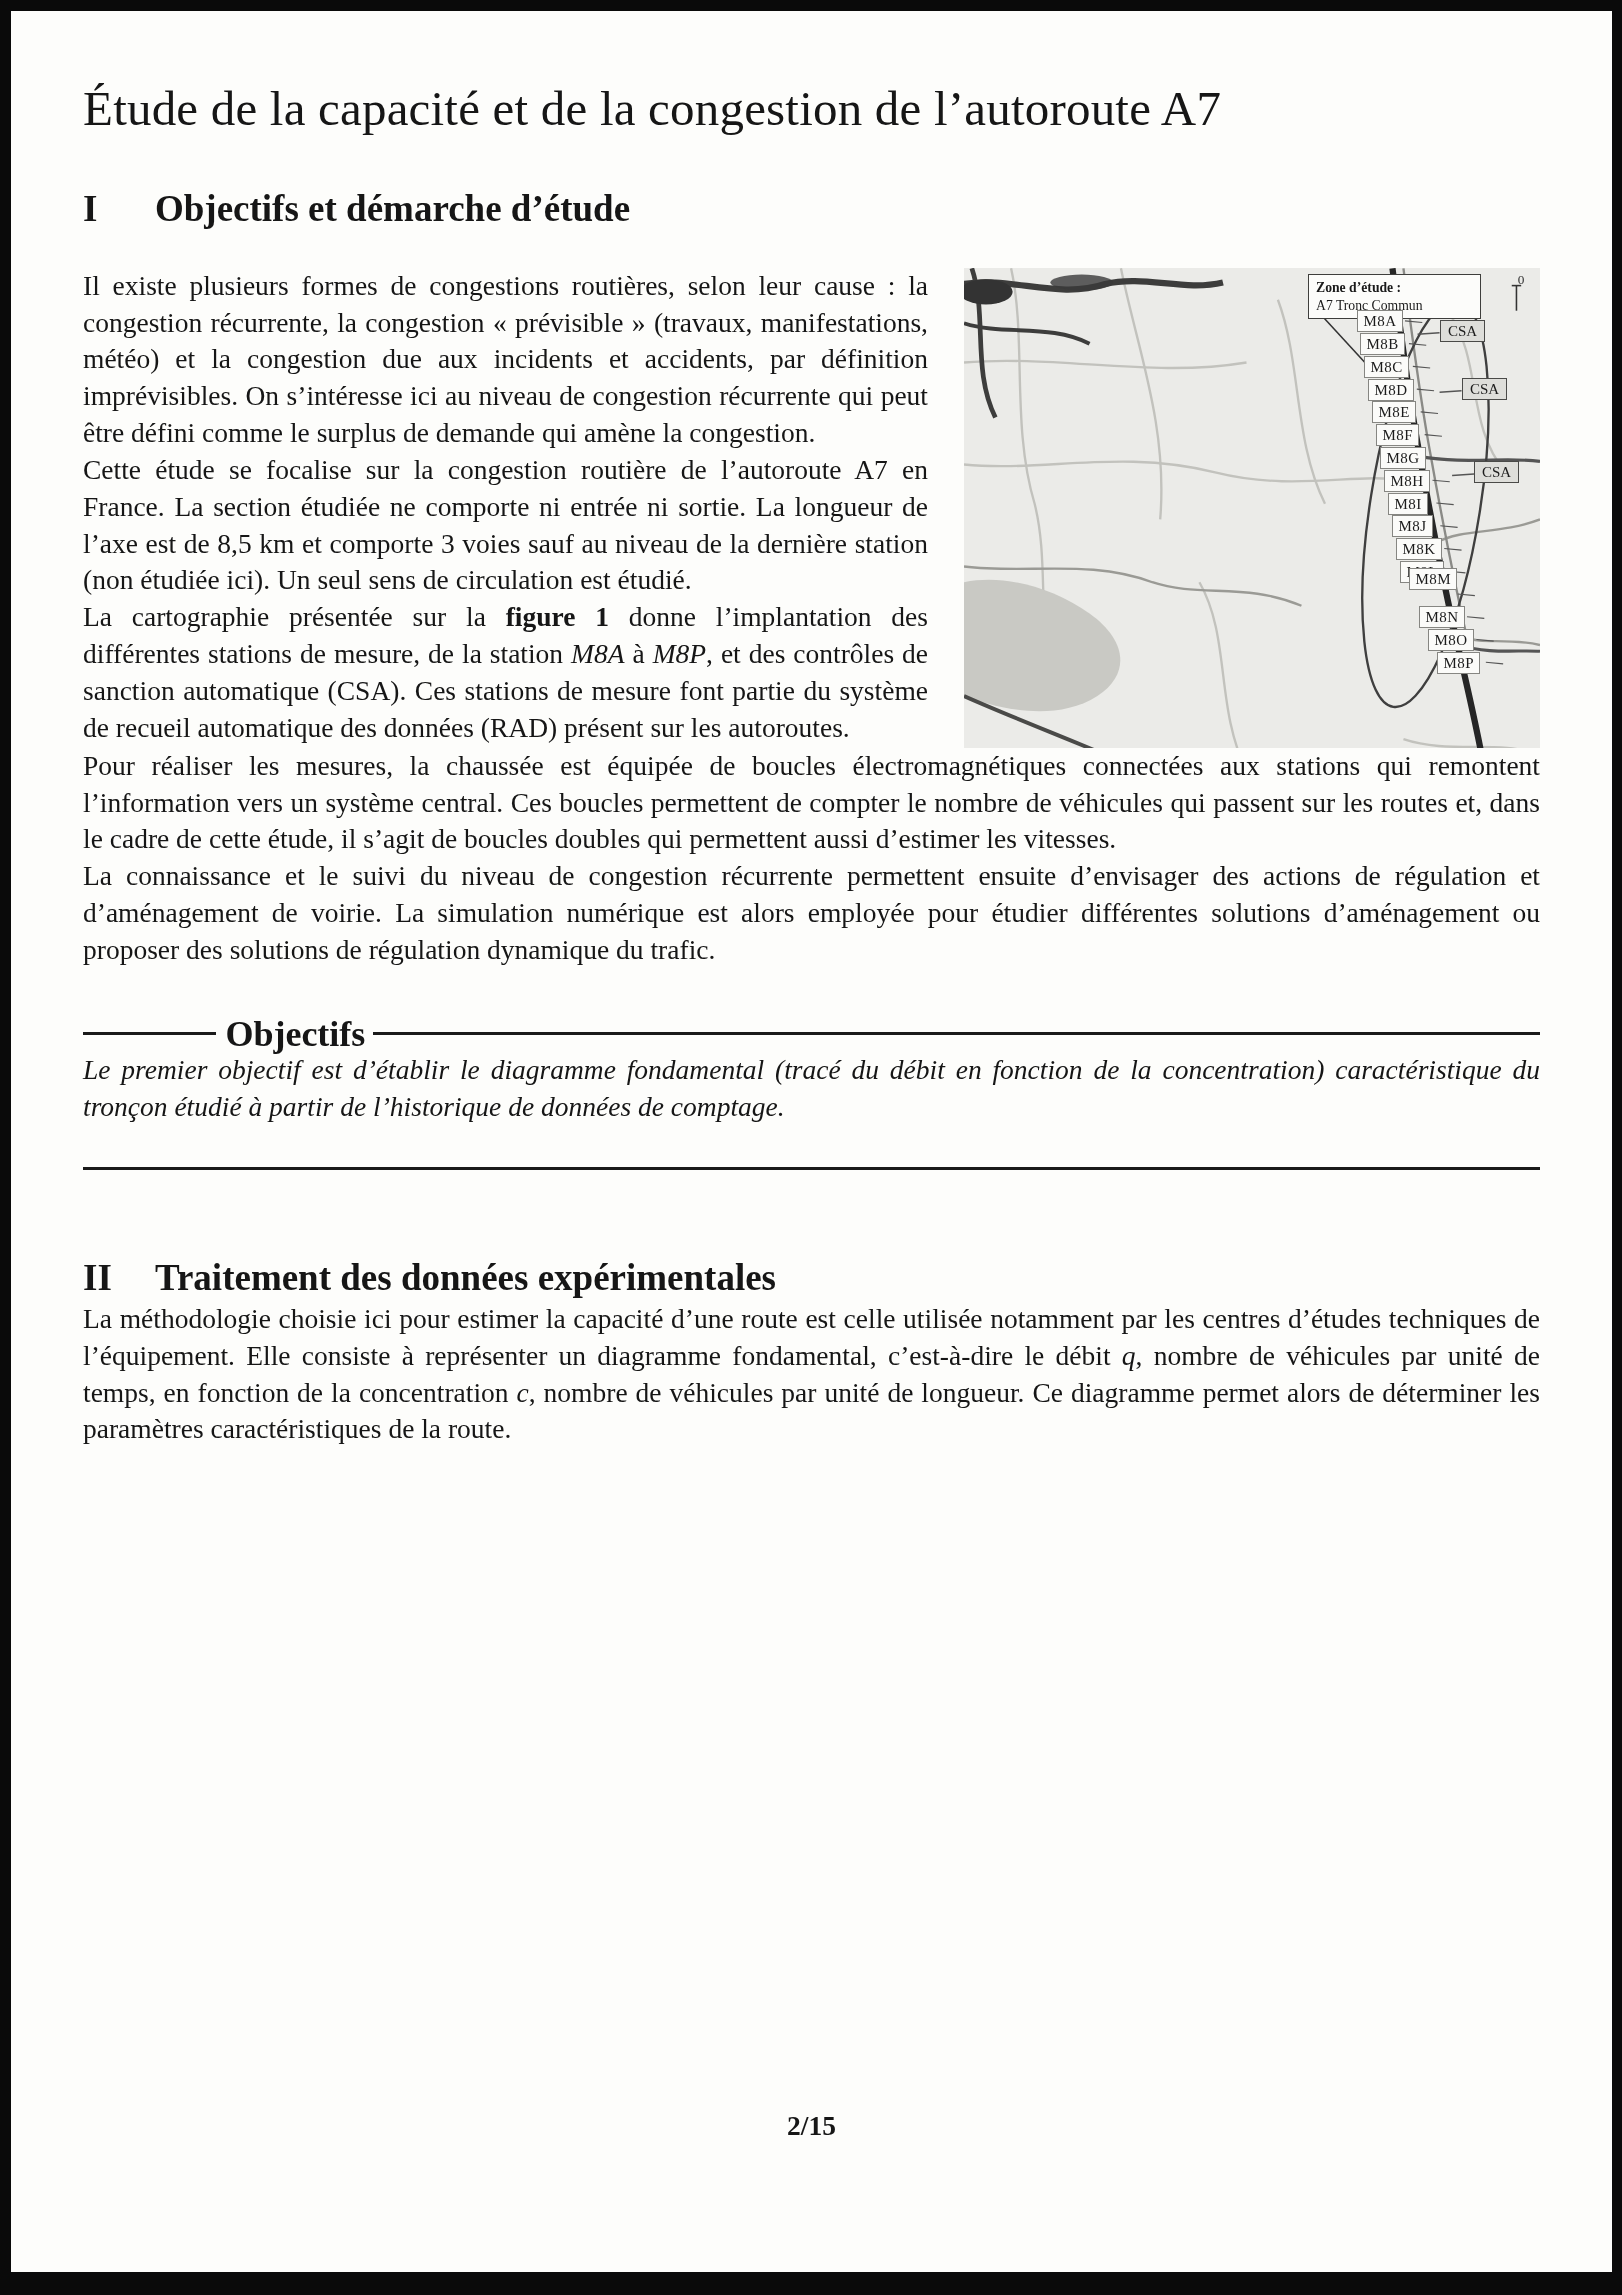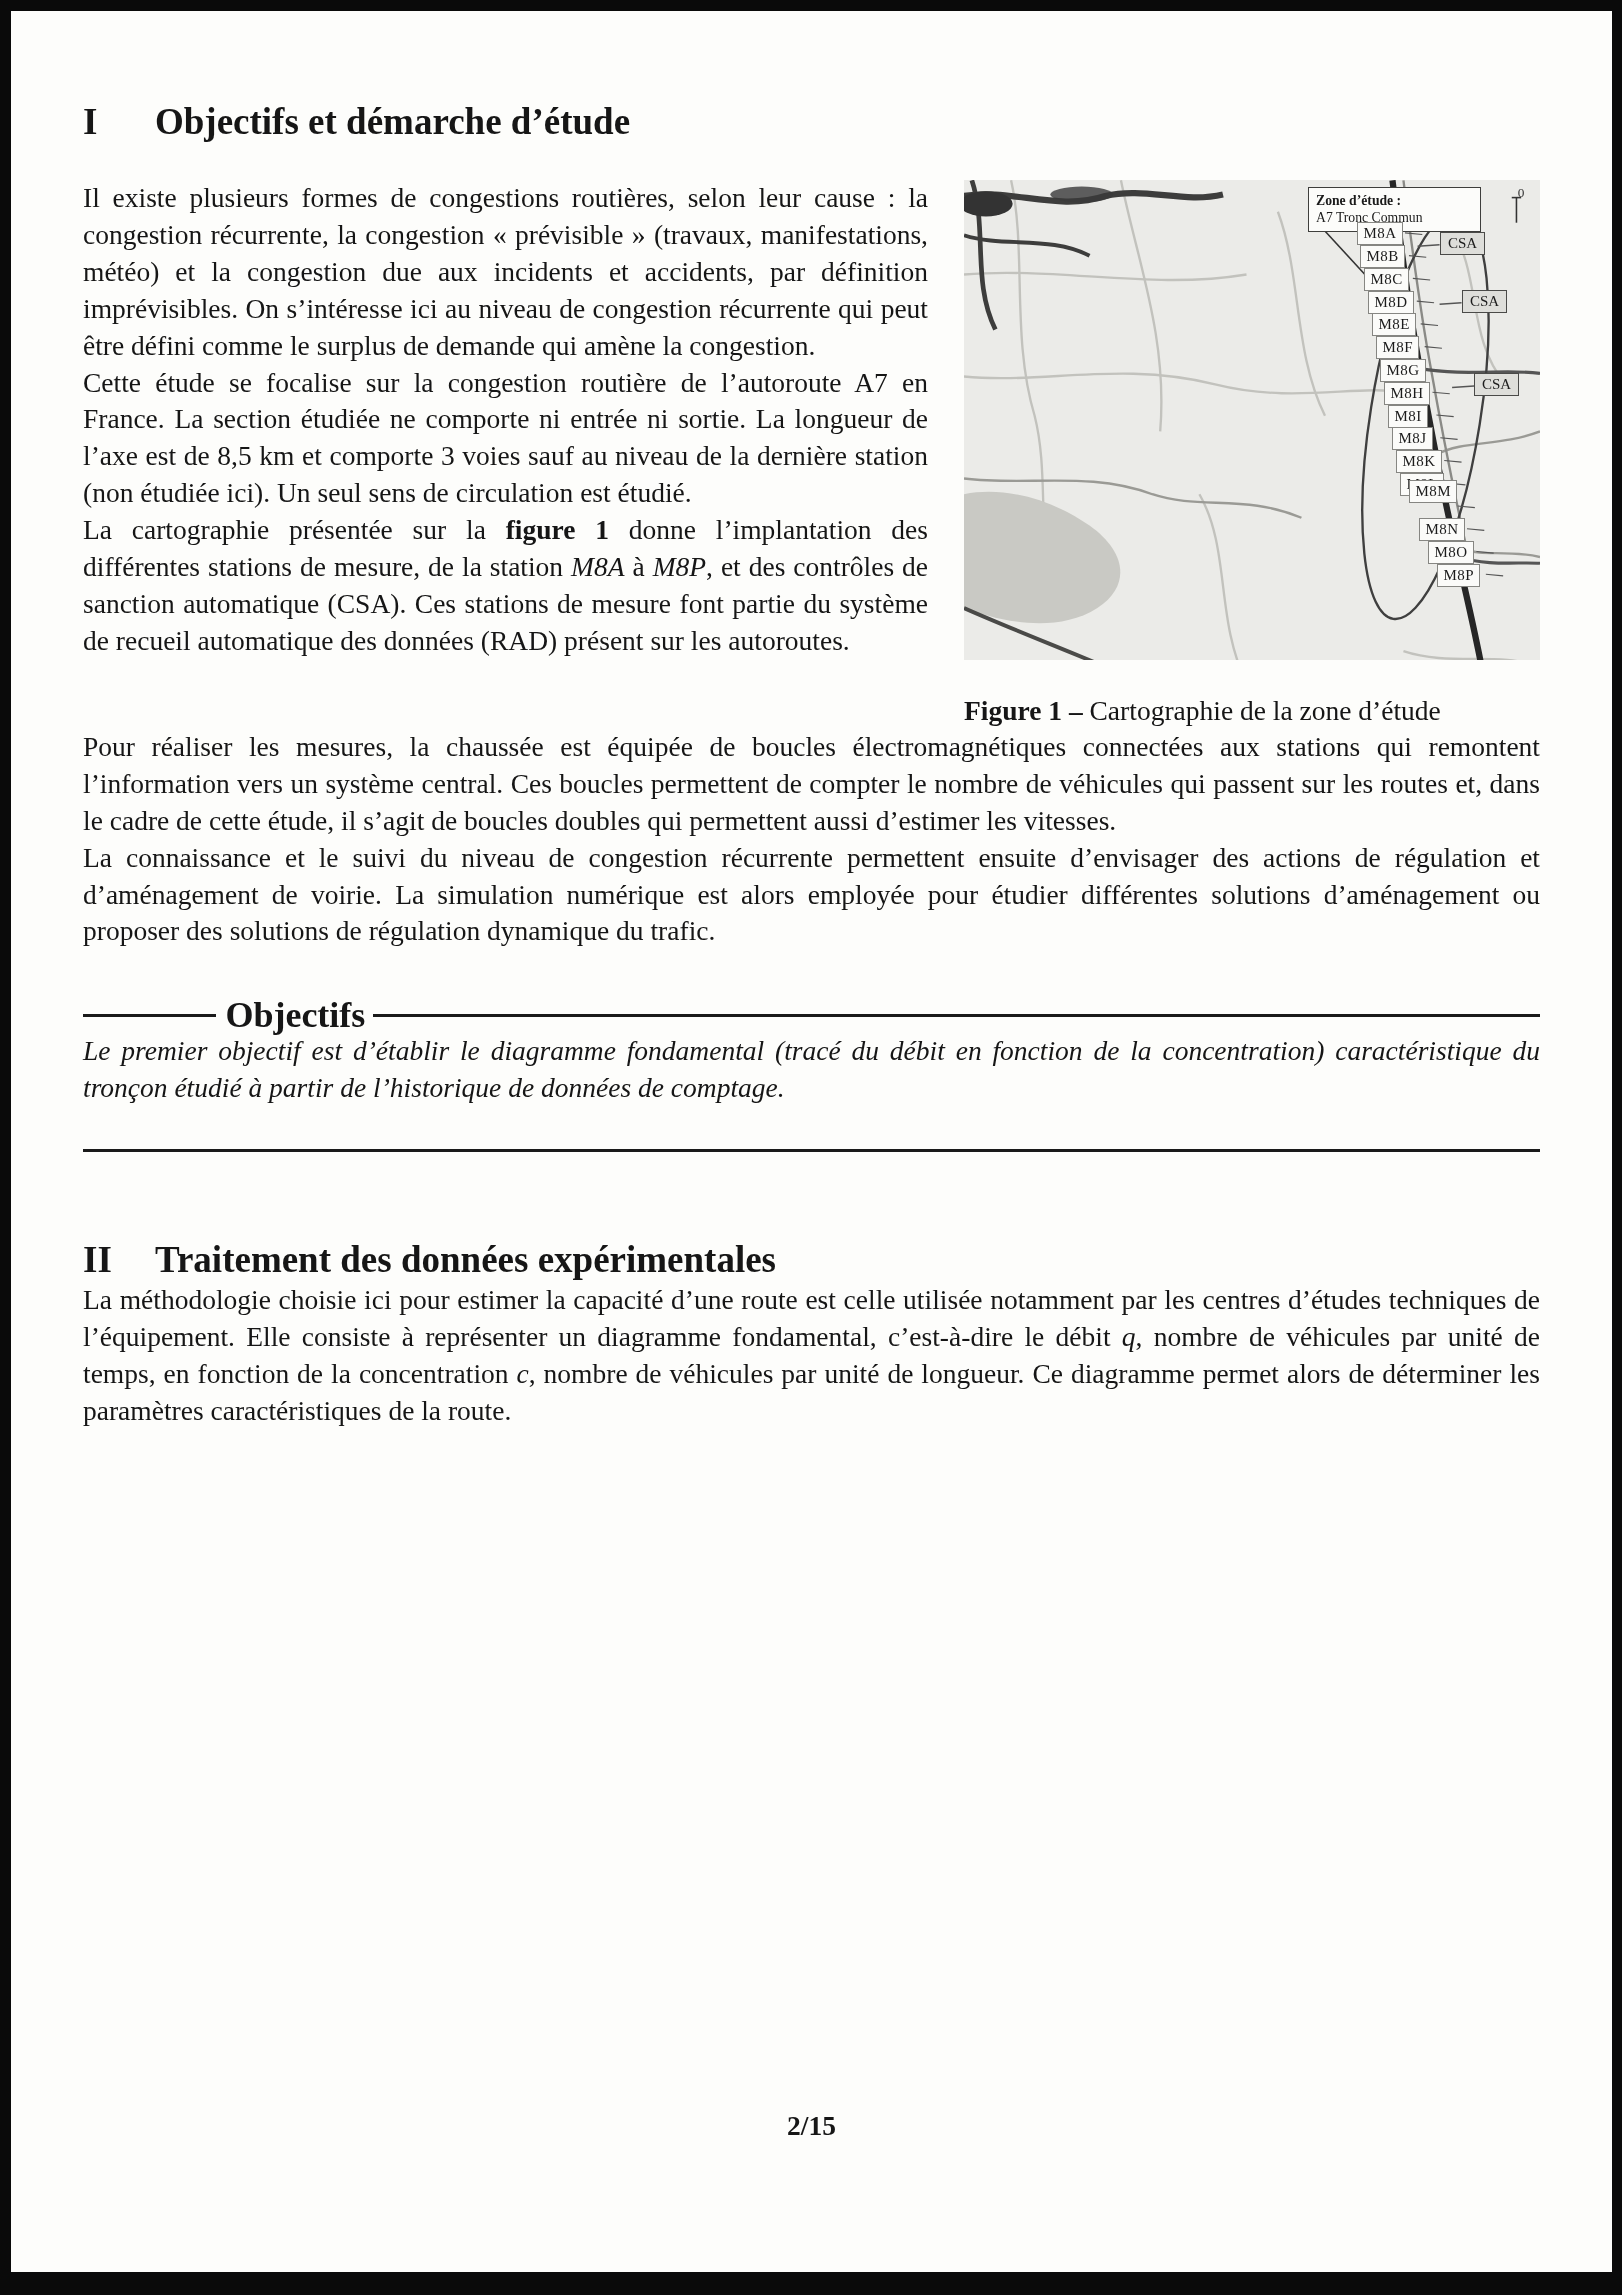--- a/index.html
+++ b/index.html
@@ -71,20 +71,21 @@
   .page-footer{
     position:absolute;left:0;right:0;bottom:130px;
     text-align:center;font-size:27.5px;font-weight:700;
   }
 </style>
 </head>
 <body>
 
 <div class="page">
 
+  <h1 class="page-title">Étude de la capacité et de la congestion de l’autoroute A7</h1>
 
   <div class="section-heading">
     <span class="sec-num">I</span>
     <span>Objectifs et démarche d’étude</span>
   </div>
 
   <div class="twocol">
     <div class="col-text">
       <p class="body">Il existe plusieurs formes de congestions routières, selon leur cause : la congestion récurrente, la congestion « prévisible » (travaux, manifestations, météo) et la congestion due aux incidents et accidents, par définition imprévisibles. On s’intéresse ici au niveau de congestion récurrente qui peut être défini comme le surplus de demande qui amène la congestion.</p>
       <p class="body">Cette étude se focalise sur la congestion routière de l’autoroute A7 en France. La section étudiée ne comporte ni entrée ni sortie. La longueur de l’axe est de 8,5 km et comporte 3 voies sauf au niveau de la dernière station (non étudiée ici). Un seul sens de circulation est étudié.</p>
@@ -191,21 +192,20 @@
             <div class="station-label" style="left: 445px; top: 300px;">M8M</div>
             <div class="station-label" style="left: 455px; top: 338px;">M8N</div>
             <div class="station-label" style="left: 464px; top: 361px;">M8O</div>
             <div class="station-label" style="left: 473px; top: 384px;">M8P</div>
             <div class="csa-label" style="left: 476px; top: 52px;">CSA</div>
             <div class="csa-label" style="left: 498px; top: 110px;">CSA</div>
             <div class="csa-label" style="left: 510px; top: 193px;">CSA</div>
           </div>
       </div>
 
-      <p class="figure-caption"><span style="font-weight: 700;">Figure 1 – </span><span>Cartographie de la zone d’étude</span></p>
     </div>
   </div>
 
   <p class="body fw">Pour réaliser les mesures, la chaussée est équipée de boucles électromagnétiques connectées aux stations qui remontent l’information vers un système central. Ces boucles permettent de compter le nombre de véhicules qui passent sur les routes et, dans le cadre de cette étude, il s’agit de boucles doubles qui permettent aussi d’estimer les vitesses.</p>
   <p class="body fw">La connaissance et le suivi du niveau de congestion récurrente permettent ensuite d’envisager des actions de régulation et d’aménagement de voirie. La simulation numérique est alors employée pour étudier différentes solutions d’aménagement ou proposer des solutions de régulation dynamique du trafic.</p>
 
   <div class="obj-label-row">
     <span class="obj-label">Objectifs</span>
   </div>
   <p class="body obj-para">Le premier objectif est d’établir le diagramme fondamental (tracé du débit en fonction de la concentration) caractéristique du tronçon étudié à partir de l’historique de données de comptage.</p>

